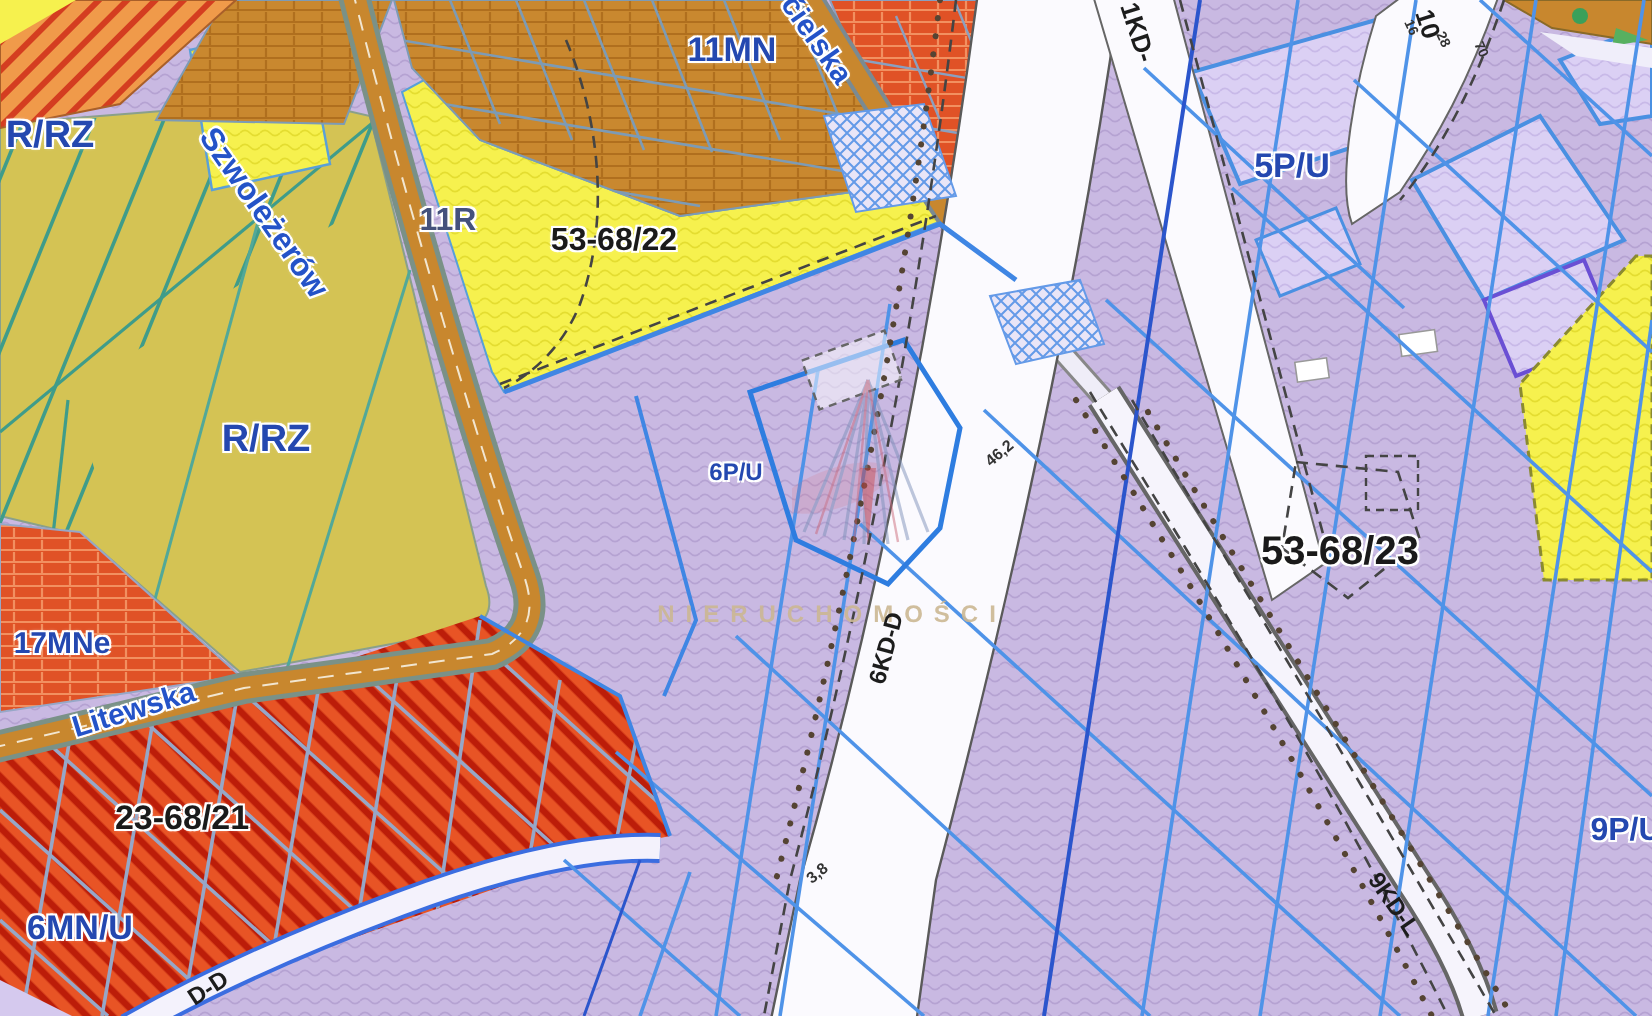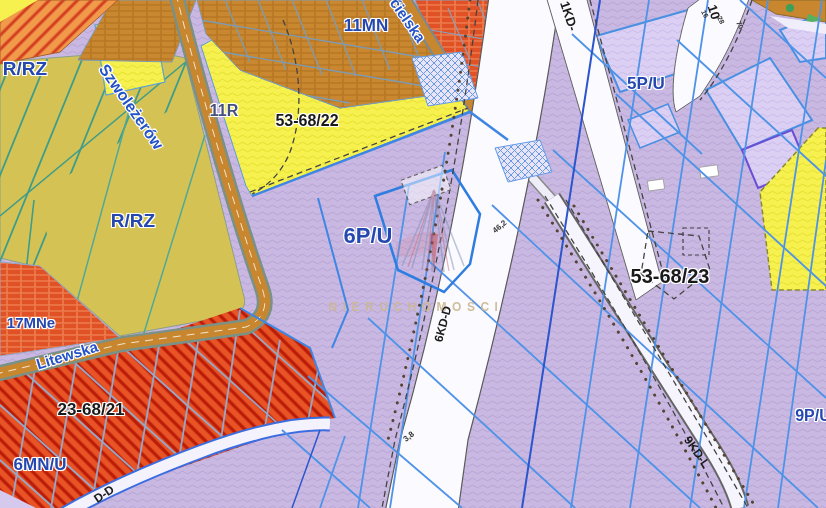--- a/index.html
+++ b/index.html
@@ -12,21 +12,21 @@
   .parcel{color:#1a1a1a;font-weight:bold;}
   .street{color:#2453c8;font-weight:bold;}
   .roadcode{color:#1c1c1c;font-weight:bold;text-shadow:none;}
   .meas{color:#333;font-weight:bold;text-shadow:none;}
   
   #l-rrz-top{left:25px;top:68px;font-size:19px;transform:translate(-50%,-50%);}
   #l-rrz-mid{left:133px;top:220px;font-size:19px;transform:translate(-50%,-50%);}
   #l-mn11{left:366px;top:25px;font-size:17px;transform:translate(-50%,-50%);}
   #l-r11{left:224px;top:78px;font-size:16px;color:#44517c;transform:translate(-50%,-50%);margin-top:33px;}
   #l-pu5{left:646px;top:45px;font-size:17px;transform:translate(-50%,-50%);margin-top:38px;}
-  #l-pu6{left:368px;top:236px;font-size:22px;transform:translate(-50%,-50%);text-align:right;}
+  #l-pu6{left:368px;top:236px;font-size:12px;transform:translate(-50%,-50%);text-align:right;}
   #l-mne17{left:31px;top:322px;font-size:15px;transform:translate(-50%,-50%);}
   #l-mnu6{left:40px;top:464px;font-size:17px;transform:translate(-50%,-50%);}
   #l-pu9{left:813px;top:416px;font-size:16px;transform:translate(-50%,-50%);}
   #l-p22{left:307px;top:121px;font-size:16px;transform:translate(-50%,-50%);}
   #l-p23{left:670px;top:276px;font-size:20px;transform:translate(-50%,-50%);}
   #l-p21{left:91px;top:409px;font-size:17px;transform:translate(-50%,-50%);}
   #l-szw{left:131px;top:107px;font-size:16px;transform:translate(-50%,-50%) rotate(55deg);}
   #l-cie{left:408px;top:20px;font-size:15px;transform:translate(-50%,-50%) rotate(55deg);}
   #l-lit{left:67px;top:355px;font-size:15px;transform:translate(-50%,-50%) rotate(-17deg);}
   #l-kd1{left:569px;top:16px;font-size:13px;transform:translate(-50%,-50%) rotate(72deg);}

